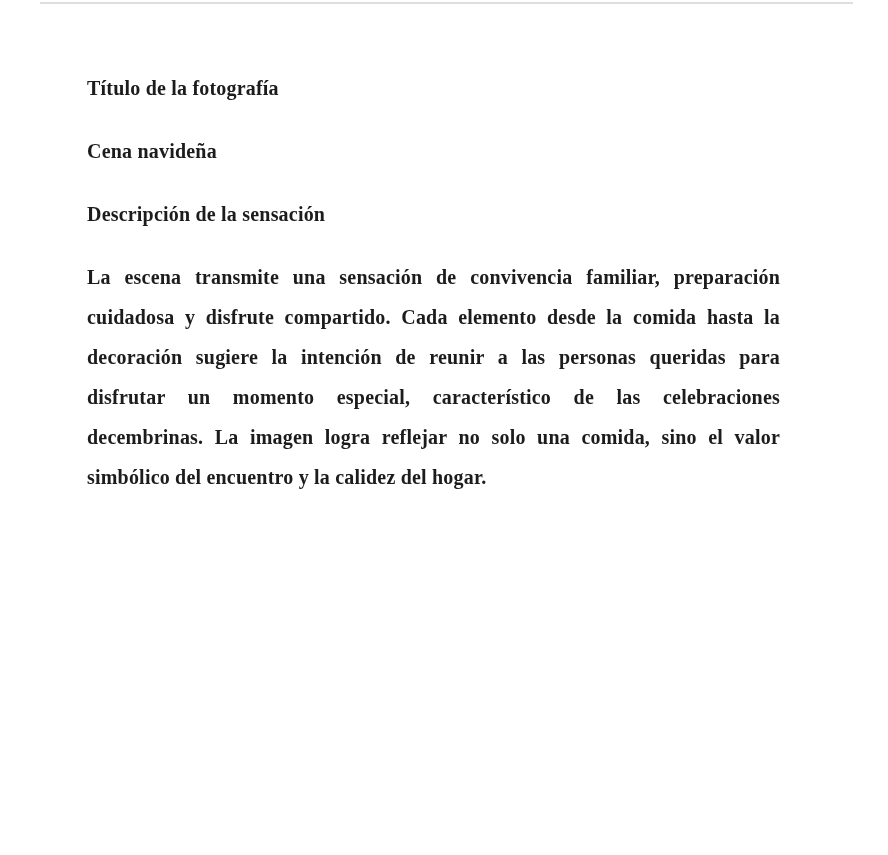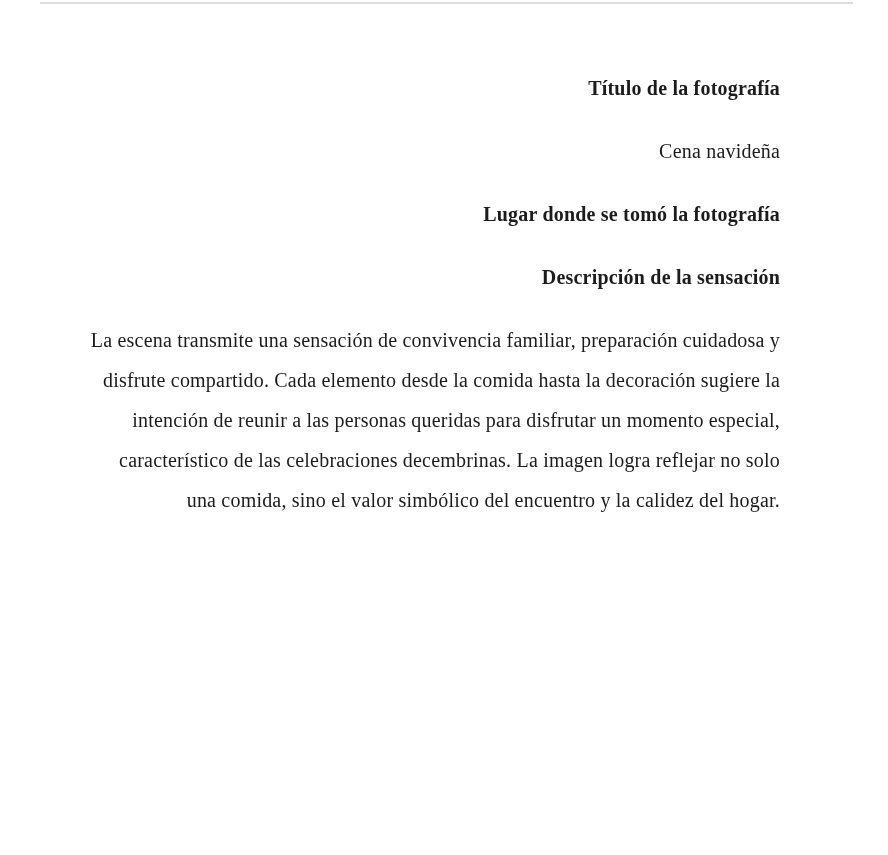--- a/index.html
+++ b/index.html
@@ -28,46 +28,44 @@
       position: absolute;
       left: 87px;
       top: 68px;
       width: 693px;
     }
     .content p {
       margin: 0 0 23px 0;
       font-size: 20px;
       line-height: 40px;
       letter-spacing: 0.2px;
-      text-align: right;
     }
     .field-label {
       font-weight: bold;
     }
     .field-value {
-      font-weight: normal;
+      font-weight: bold;
     }
     .justified {
       text-align: justify;
       text-justify: inter-word;
     }
   </style>
 </head>
 <body>
 
 <div class="page">
   <div class="top-divider"></div>
 
   <div class="content">
 
     <p class="field-label">Título de la fotografía</p>
 
     <p class="field-value">Cena navideña</p>
 
-    <p class="field-label">Lugar donde se tomó la fotografía</p>
 
 
 
 
     <p class="field-label">Descripción de la sensación</p>
 
     <p class="field-value justified">La escena transmite una sensación de convivencia familiar, preparación cuidadosa y disfrute compartido. Cada elemento desde la comida hasta la decoración sugiere la intención de reunir a las personas queridas para disfrutar un momento especial, característico de las celebraciones decembrinas. La imagen logra reflejar no solo una comida, sino el valor simbólico del encuentro y la calidez del hogar.</p>
 
   </div>
 </div>

